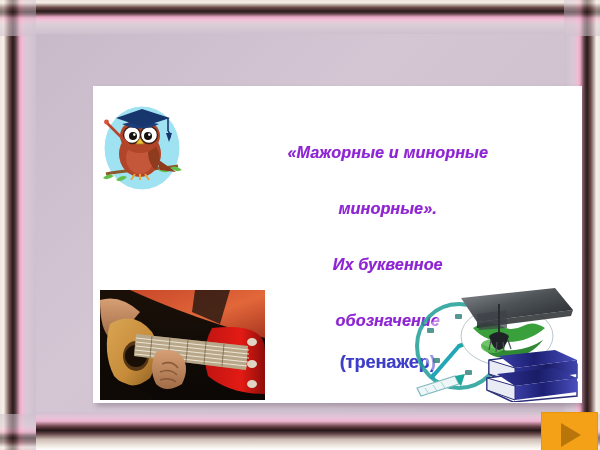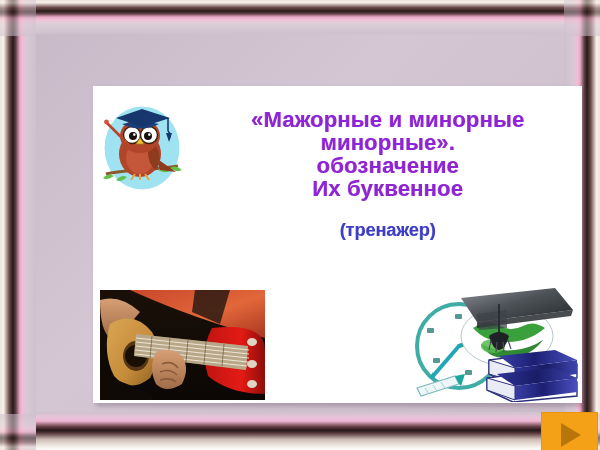--- a/index.html
+++ b/index.html
@@ -141,28 +141,30 @@
 
   
   #title-block {
     position: absolute;
     left: 120px; top: 22px;
     width: 350px;
     text-align: center;
   }
   .title-line {
     font-family: "Liberation Sans", sans-serif;
+    font-style: italic;
     font-weight: bold;
-    font-size: 22px;
+    font-size: 16px;
     line-height: 23px;
     color: #8e24d6;
     letter-spacing: .2px;
     text-shadow: 1px 1px 0 rgba(255,255,255,.85),
                  -0.5px -0.5px 0 rgba(120,0,170,.55);
     white-space: nowrap;
+    margin-top: 33px;
   }
   #trainer-line {
     margin-top: 17px;
     font-family: "Liberation Sans", sans-serif;
     font-style: normal;
     font-weight: bold;
     font-size: 18px;
     line-height: 26px;
     color: #3d3dcc;
     text-shadow: 1px 1px 0 rgba(255,255,255,.85),
@@ -262,22 +264,22 @@
           <path d="M16 18 L42 9 L70 18 L42 27 Z" fill="#17366d"></path>
           <path d="M68 18 L68 31" stroke="#17366d" stroke-width="1.6"></path>
           <path d="M68 31 q4 4 1 8" stroke="#17366d" stroke-width="1.6" fill="none"></path>
           <path d="M66 33 l6 0 l-3 9 z" fill="#17366d"></path>
         </svg>
       </div>
 
       <div id="title-block">
         <div class="title-line">«Мажорные и минорные</div>
         <div class="title-line">минорные».</div>
+        <div class="title-line">Их буквенное</div>
         <div class="title-line">обозначение</div>
-        <div class="title-line">Их буквенное</div>
         <div id="trainer-line">(тренажер)</div>
       </div>
 
       <div id="guitar-photo">
         <svg viewBox="0 0 165 110" width="165" height="110" xmlns="http://www.w3.org/2000/svg">
           <defs>
             <linearGradient id="gdark" x1="0" y1="0" x2="0" y2="1">
               <stop offset="0%" stop-color="#1a1008"></stop>
               <stop offset="100%" stop-color="#0b0705"></stop>
             </linearGradient>

